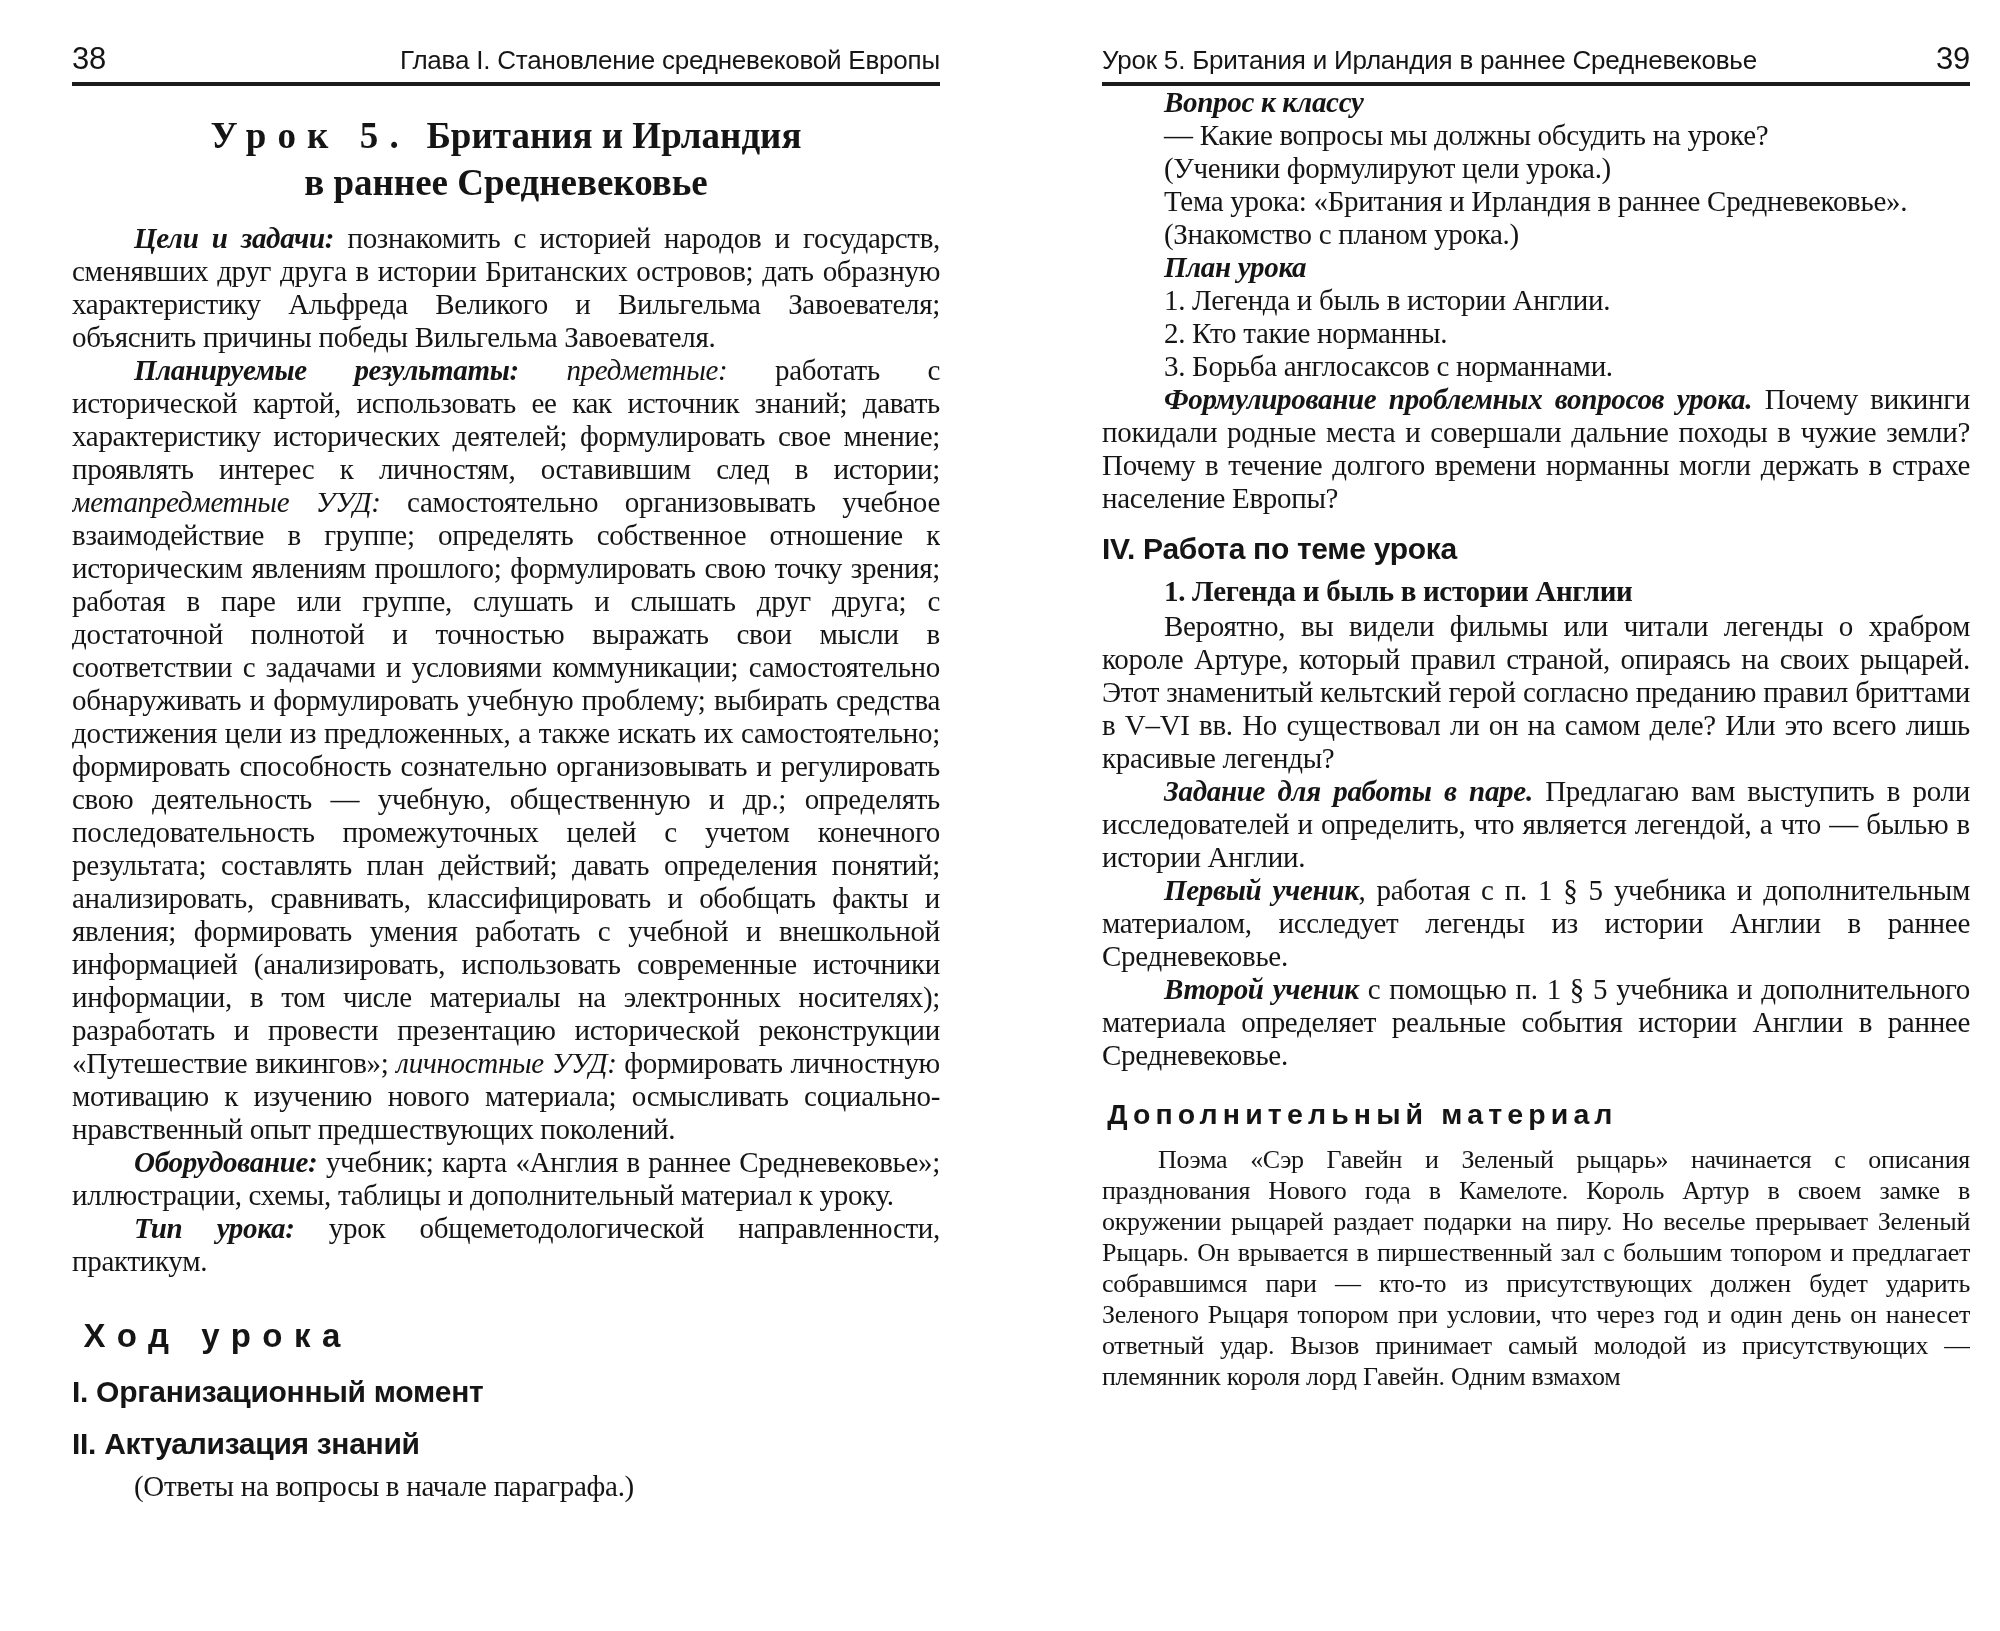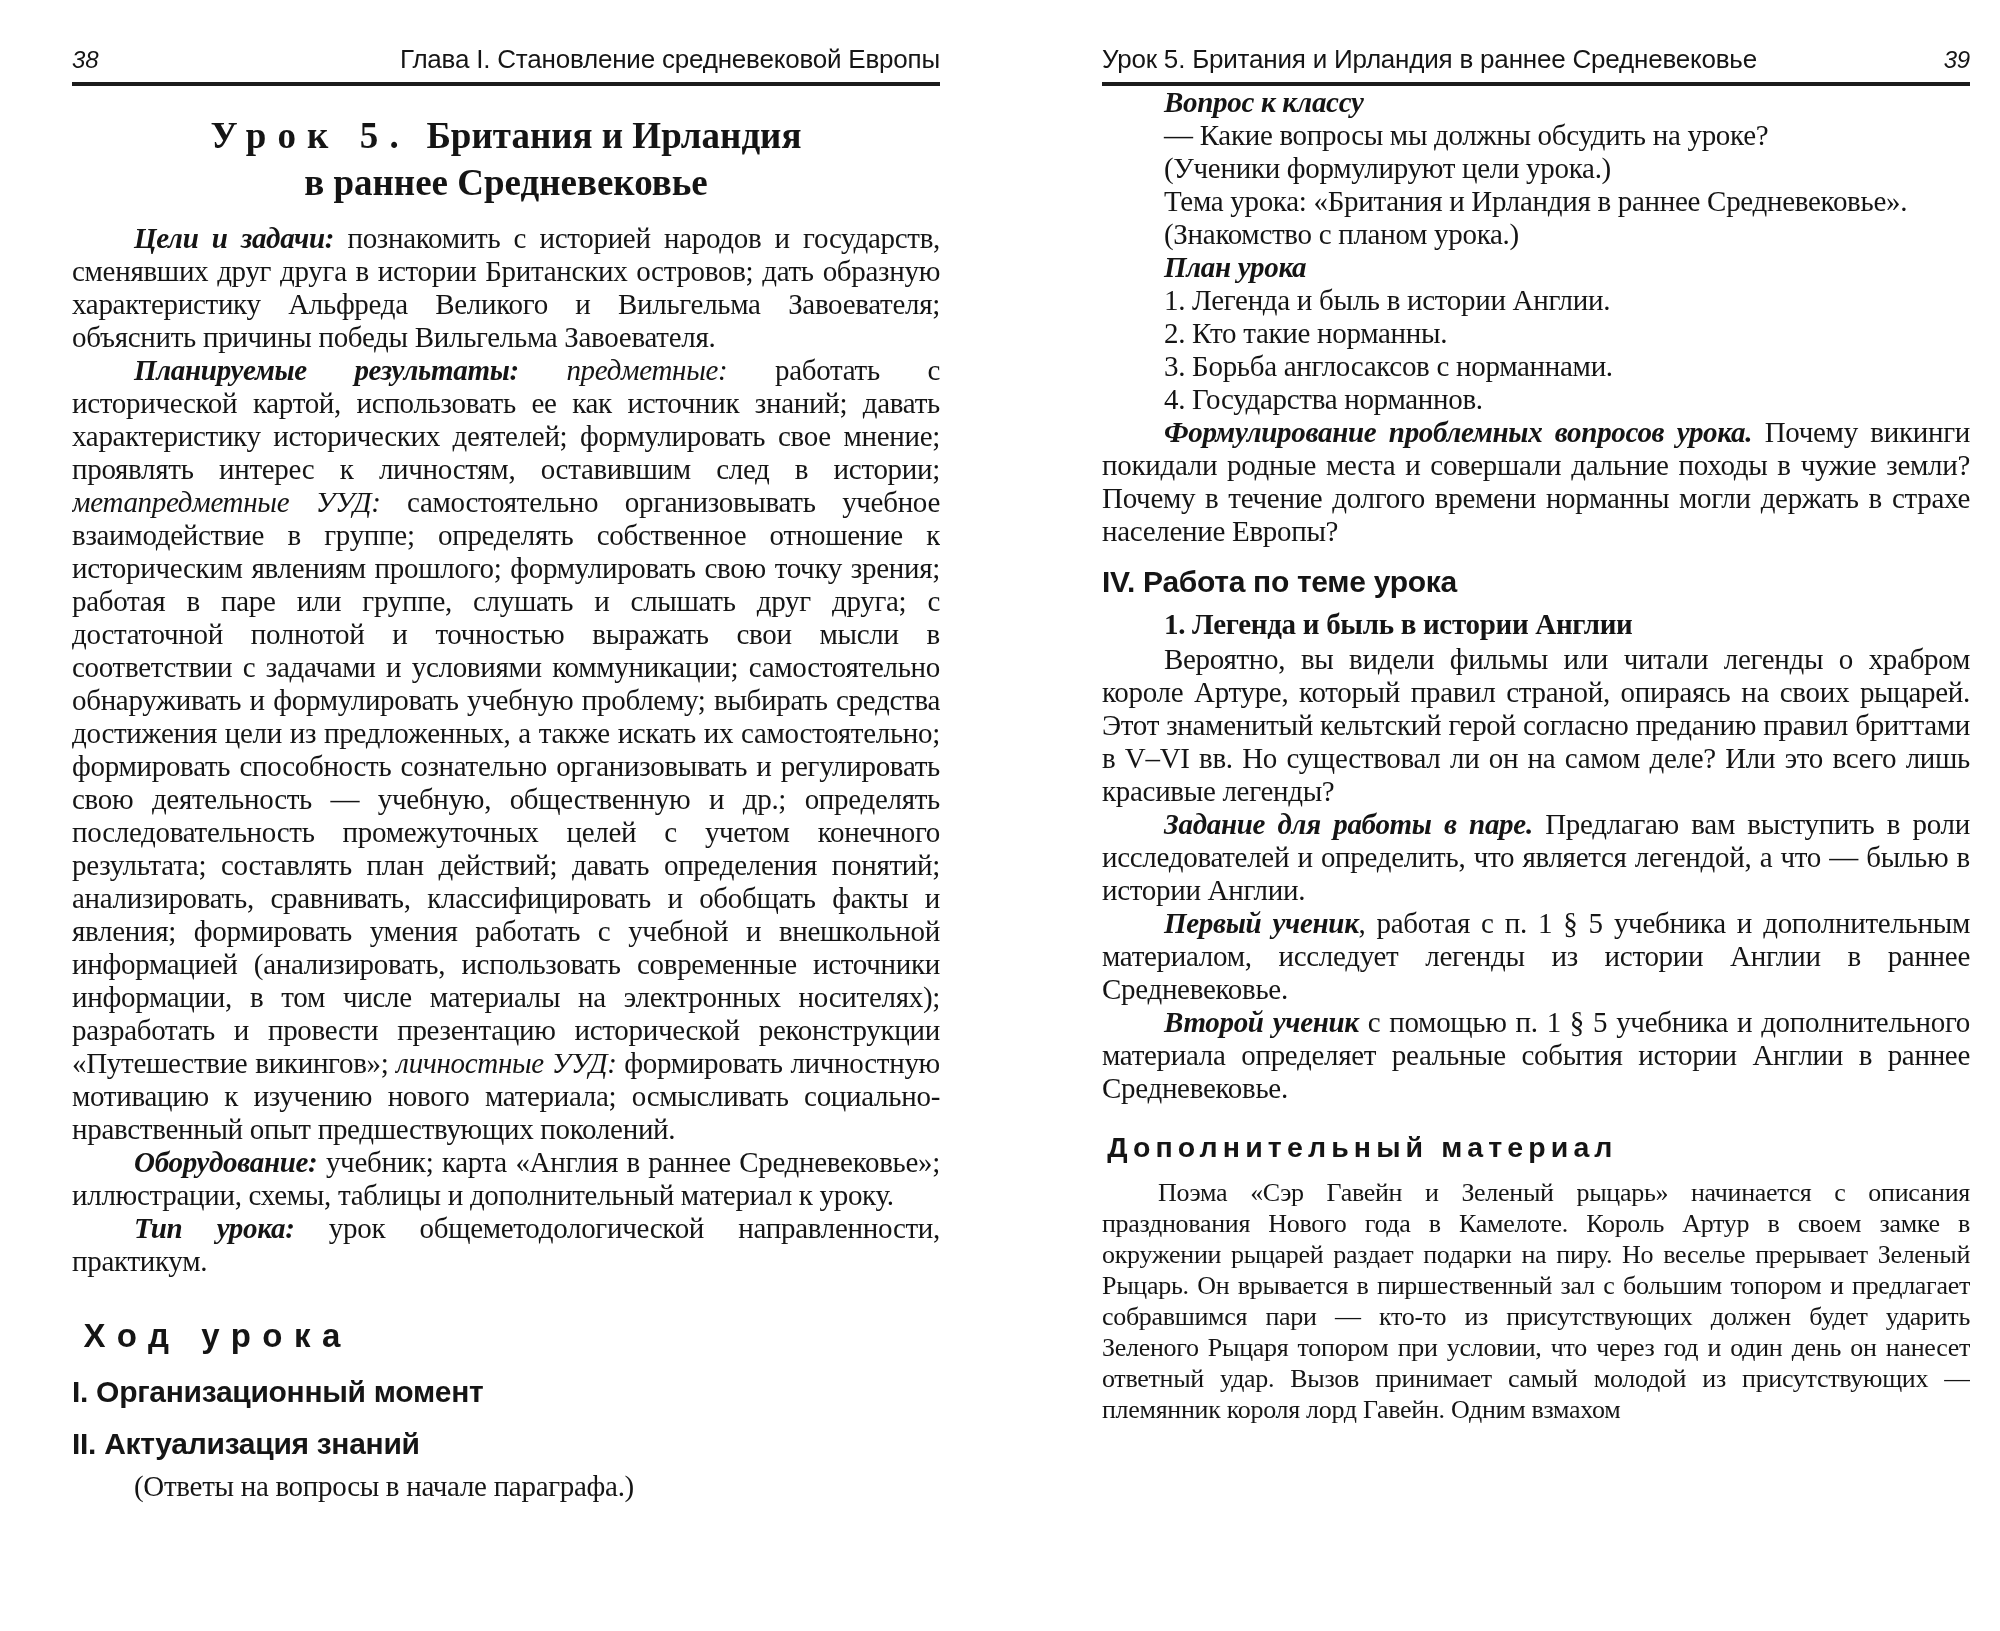--- a/index.html
+++ b/index.html
@@ -17,21 +17,21 @@
   .page-left{left:72px;}
   .page-right{left:1102px;}
 
   
   .pagehead{
     display:flex;justify-content:space-between;align-items:baseline;
     padding-top:44px;
     font-family:"Liberation Sans",sans-serif;
     font-size:26px;line-height:30px;letter-spacing:-0.2px;
   }
-  .pagenum{font-size:24px;font-style:italic;}
+  .pagenum{font-size:31px;}
   .rule{height:4px;background:var(--rule);margin-top:7px;}
 
   
   .lesson-title{
     font-family:Liberation Serif, serif;font-weight:bold;
     font-size:37px;line-height:47px;text-align:center;
     margin:26px 0 16px;letter-spacing:0;
   }
   .t-line{display:block;}
   .t-spaced{letter-spacing:0.30em;margin-right:0.45em;}
@@ -102,21 +102,20 @@
   <div class="flow">
       <p class="para"><span class="seg-bi">Вопрос к классу</span></p>
       <p class="para"><span>—  Какие вопросы мы должны обсудить на уроке?</span></p>
       <p class="para"><span>(Ученики формулируют цели урока.)</span></p>
       <p class="para"><span>Тема урока: «Британия и Ирландия в раннее Средневековье».</span></p>
       <p class="para"><span>(Знакомство с планом урока.)</span></p>
       <p class="para"><span class="seg-bi">План урока</span></p>
       <p class="para"><span>1. Легенда и быль в истории Англии.</span></p>
       <p class="para"><span>2. Кто такие норманны.</span></p>
       <p class="para"><span>3. Борьба англосаксов с норманнами.</span></p>
-      <p class="para"><span>4. Государства норманнов.</span></p>
       <p class="para"><span class="seg-bi">Формулирование проблемных вопросов урока. </span><span>Почему викинги покидали родные места и совершали дальние походы в чужие земли? Почему в течение долгого времени норманны могли держать в страхе население Европы?</span></p>
       <div class="h-sans">IV. Работа по теме урока</div>
       <div class="h-serif">1. Легенда и быль в истории Англии</div>
       <p class="para"><span>Вероятно, вы видели фильмы или читали легенды о храбром короле Артуре, который правил страной, опираясь на своих рыцарей. Этот знаменитый кельтский герой согласно преданию правил бриттами в V–VI вв. Но существовал ли он на самом деле? Или это всего лишь красивые легенды?</span></p>
       <p class="para"><span class="seg-bi">Задание для работы в паре. </span><span>Предлагаю вам выступить в роли исследователей и определить, что является легендой, а что — былью в истории Англии.</span></p>
       <p class="para"><span class="seg-bi">Первый ученик</span><span>, работая с п. 1 § 5 учебника и дополнительным материалом, исследует легенды из истории Англии в раннее Средневековье.</span></p>
       <p class="para"><span class="seg-bi">Второй ученик</span><span> с помощью п. 1 § 5 учебника и дополнительного материала определяет реальные события истории Англии в раннее Средневековье.</span></p>
       <div class="h-center hc-small">Дополнительный материал</div>
       <p class="para small"><span>Поэма «Сэр Гавейн и Зеленый рыцарь» начинается с описания празднования Нового года в Камелоте. Король Артур в своем замке в окружении рыцарей раздает подарки на пиру. Но веселье прерывает Зеленый Рыцарь. Он врывается в пиршественный зал с большим топором и предлагает собравшимся пари — кто-то из присутствующих должен будет ударить Зеленого Рыцаря топором при условии, что через год и один день он нанесет ответный удар. Вызов принимает самый молодой из присутствующих — племянник короля лорд Гавейн. Одним взмахом</span></p>
     </div>

